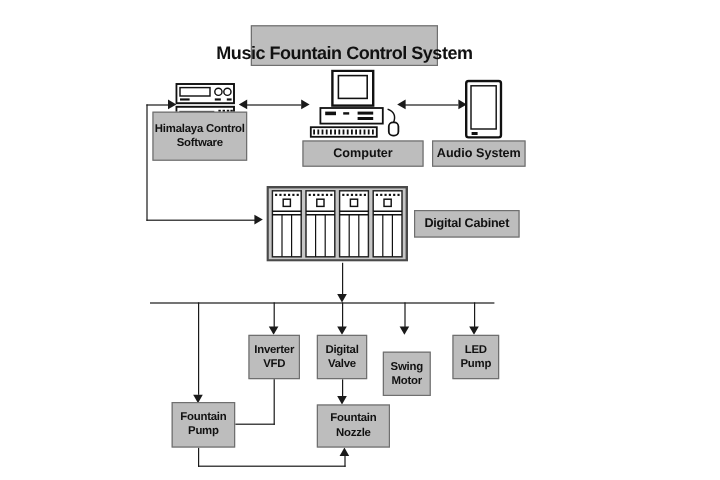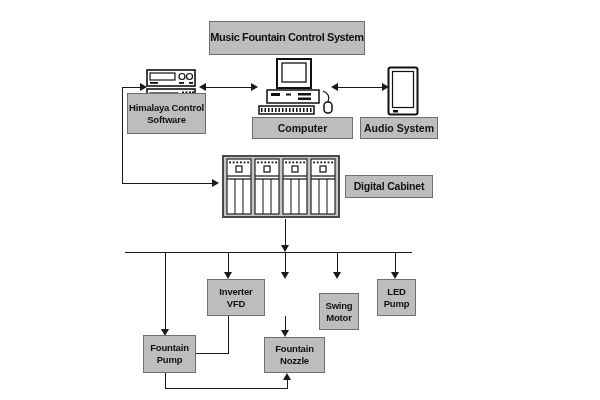--- a/index.html
+++ b/index.html
@@ -21,21 +21,21 @@
   }
   .lbl{white-space:pre;text-align:center;line-height:1.22;}
   .icon{position:absolute;}
   .hline{position:absolute;height:1.2px;background:var(--line);}
   .vline{position:absolute;width:1.2px;background:var(--line);}
   .arr{position:absolute;width:0;height:0;}
   .arr-r{border-top:4px solid transparent;border-bottom:4px solid transparent;border-left:7px solid var(--line);}
   .arr-l{border-top:4px solid transparent;border-bottom:4px solid transparent;border-right:7px solid var(--line);}
   .arr-d{border-left:4px solid transparent;border-right:4px solid transparent;border-top:7px solid var(--line);}
   .arr-u{border-left:4px solid transparent;border-right:4px solid transparent;border-bottom:7px solid var(--line);}
-  .f-title{font-size:11px;letter-spacing:-0.4px;}
+  .f-title{font-size:15px;letter-spacing:-0.4px;align-items:flex-end;}
   .f-mid{font-size:10.5px;}
   .f-small{font-size:9.5px;letter-spacing:-0.2px;}
 </style>
 </head>
 <body>
 
 <div class="canvas">
 
   <div class="hline" style="left:122px;top:87px;width:20px"></div>
   <div class="arr arr-r" style="left:140px;top:83px"></div>
@@ -180,25 +180,29 @@
   </div>
 
   <div class="box f-mid" style="left:360px;top:117px;width:78px;height:22px">
     <div class="lbl">Audio System</div>
   </div>
 
   <div class="box f-mid" style="left:345px;top:175px;width:88px;height:23px;letter-spacing:-0.2px">
     <div class="lbl">Digital Cabinet</div>
   </div>
 
-  <div class="box f-small" style="left:207px;top:279px;width:58px;height:37px">
+  <div class="box f-small" style="left:207px;top:279px;width:43px;height:37px">
     <div class="lbl">Inverter
 VFD</div>
   </div>
 
+  <div class="box f-small" style="left:264px;top:279px;width:42px;height:37px">
+    <div class="lbl">Digital
+Valve</div>
+  </div>
 
   <div class="box f-small" style="left:319px;top:293px;width:40px;height:37px">
     <div class="lbl">Swing
 Motor</div>
   </div>
 
   <div class="box f-small" style="left:377px;top:279px;width:39px;height:37px">
     <div class="lbl">LED
 Pump</div>
   </div>

